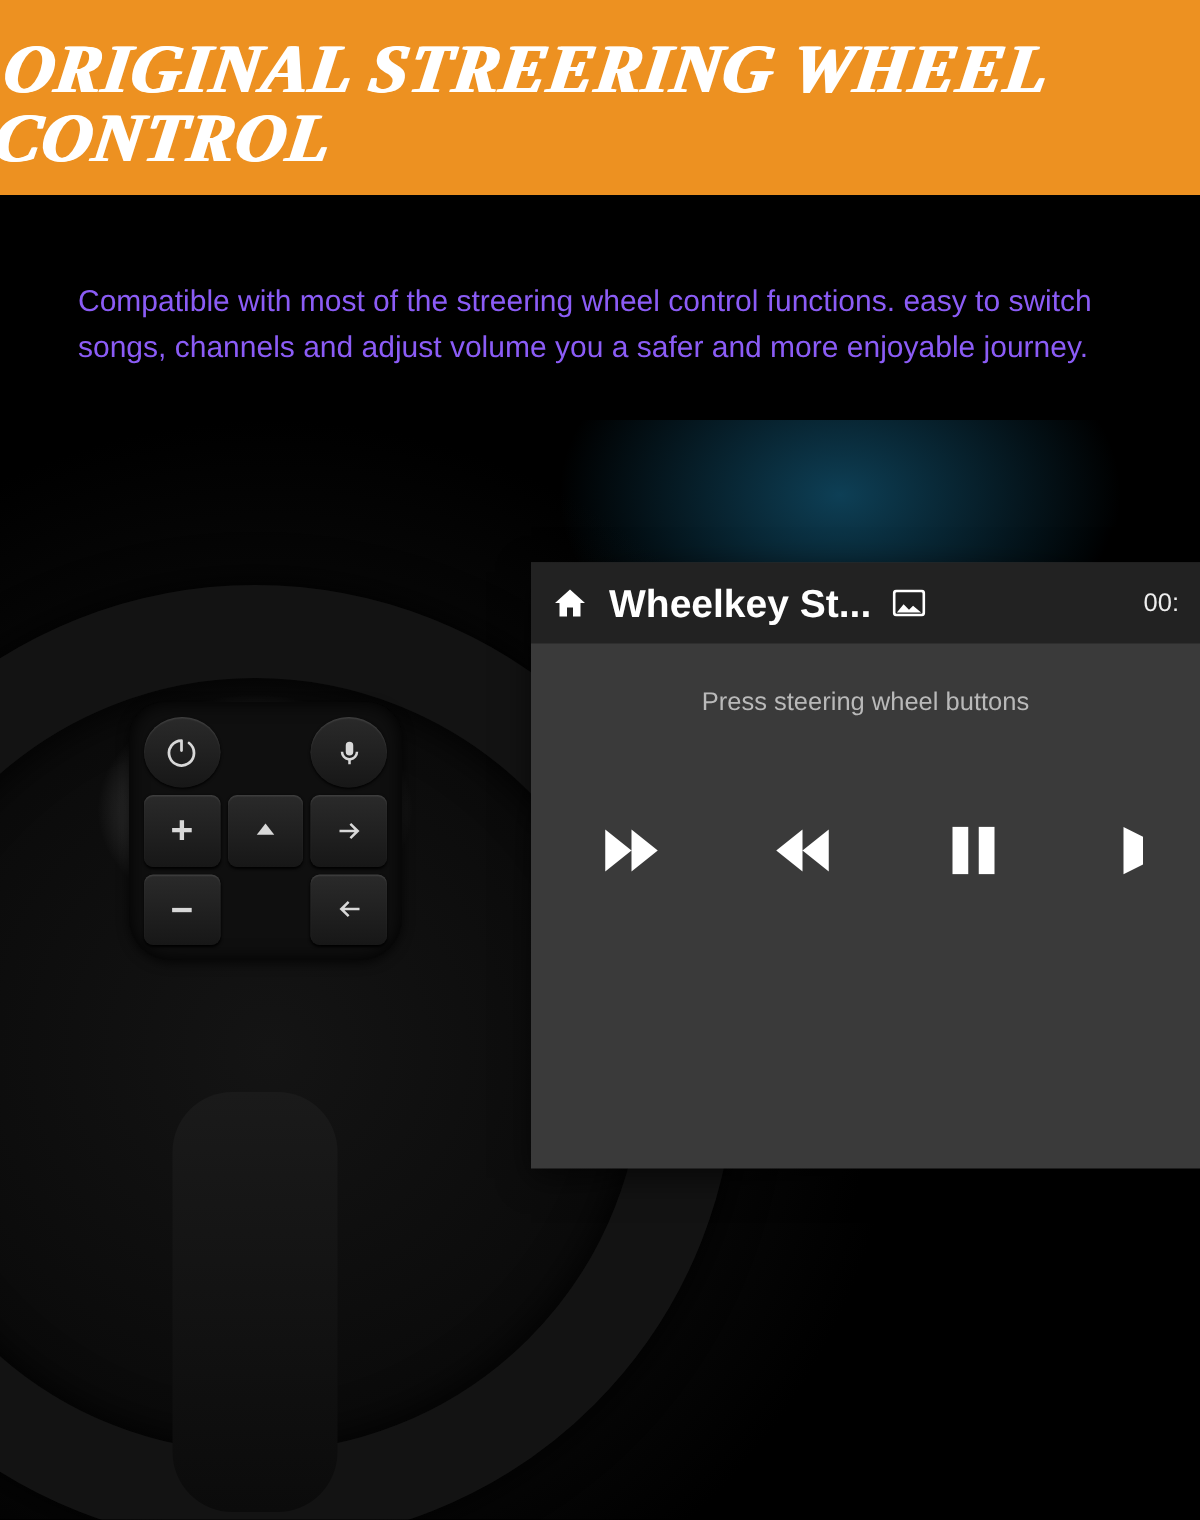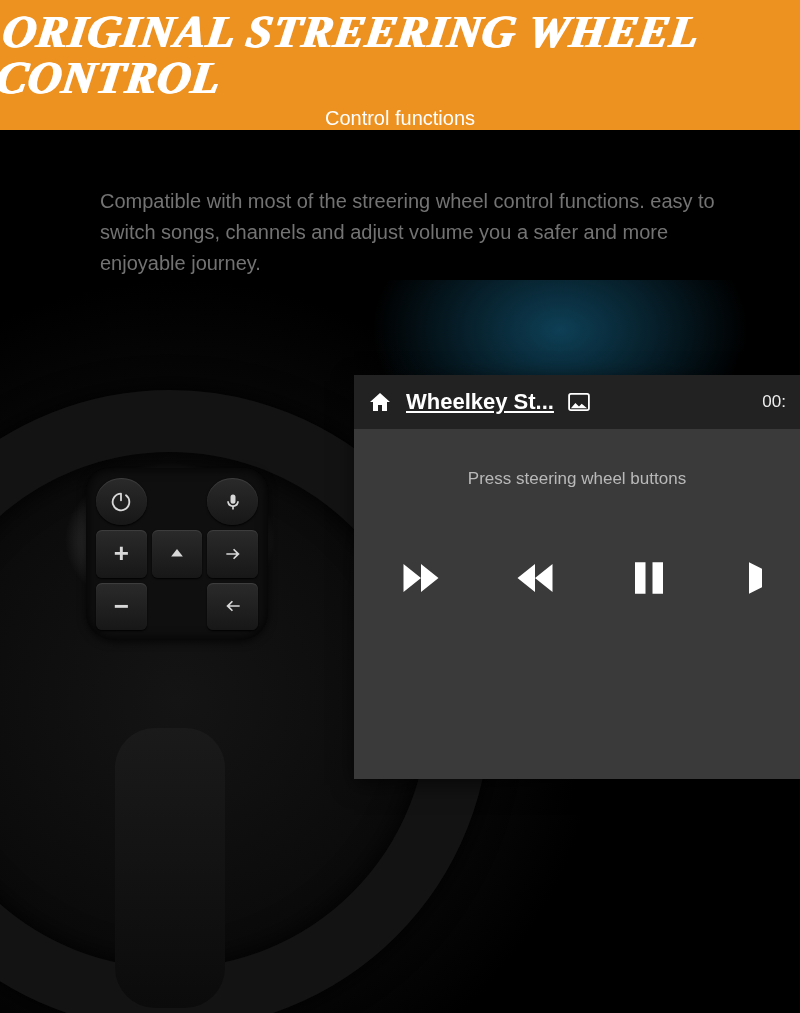--- a/index.html
+++ b/index.html
@@ -32,25 +32,24 @@
     line-height: 1;
     text-shadow: 1px 0 #fff, -1px 0 #fff;
   }
   .header-sub {
     color: #fff;
     font-size: 20px;
     margin-top: 6px;
     font-weight: 400;
   }
   .desc {
-    color: #737373;
+    color: #8b5cf6;
     font-size: 20px;
     line-height: 1.55;
     padding: 56px 60px 0 52px;
-    margin-left: 48px;
   }
   .photo-area {
     position: absolute;
     top: 280px;
     left: 0;
     right: 0;
     bottom: 0;
     background:
       radial-gradient(ellipse 260px 180px at 560px 50px, rgba(30,140,190,0.45), transparent 72%),
       radial-gradient(ellipse 150px 110px at 170px 260px, rgba(255,255,255,0.55), transparent 70%),
@@ -117,51 +116,49 @@
     height: 54px;
     background: #222;
     display: flex;
     align-items: center;
     padding: 0 14px;
     color: #fff;
     gap: 14px;
   }
   .panel-top .title {
     font-weight: bold;
-    font-size: 22px;
+    font-size: 26px;
     flex: 0 0 auto;
-    text-decoration: underline;
   }
   .panel-top .spacer { flex: 1; }
   .panel-top .time { font-size: 17px; color: #eee; text-align: right; }
   .home-icon svg, .pic-icon svg { width: 24px; height: 24px; fill: #fff; display:block;}
   .pic-icon svg { width: 22px; height: 18px; }
   .panel-hint {
     text-align: center;
     color: #b9b9b9;
     font-size: 17px;
-    padding: 40px 0 10px;
+    padding: 29px 0 10px;
   }
   .controls {
     display: flex;
     align-items: center;
     justify-content: flex-start;
     gap: 72px;
     padding: 58px 0 0 46px;
   }
   .ctrl svg { width: 42px; height: 42px; fill: #fff; display:block; }
   .ctrl.partial { width: 20px; overflow: hidden; }
   .ctrl.partial svg { width: 42px; }
 </style>
 </head>
 <body>
 
 <div class="header">
   <div class="header-title">ORIGINAL STREERING WHEEL CONTROL</div>
-  <div class="header-sub">Control functions</div>
 </div>
 
 <div class="desc">Compatible with most of the streering wheel control functions. easy to switch songs, channels and adjust volume you a safer and more enjoyable journey.</div>
 
 <div class="photo-area">
   <div class="wheel"></div>
 
   <div class="btn-cluster">
     <div class="wbtn round">
       <svg viewBox="0 0 24 24">

